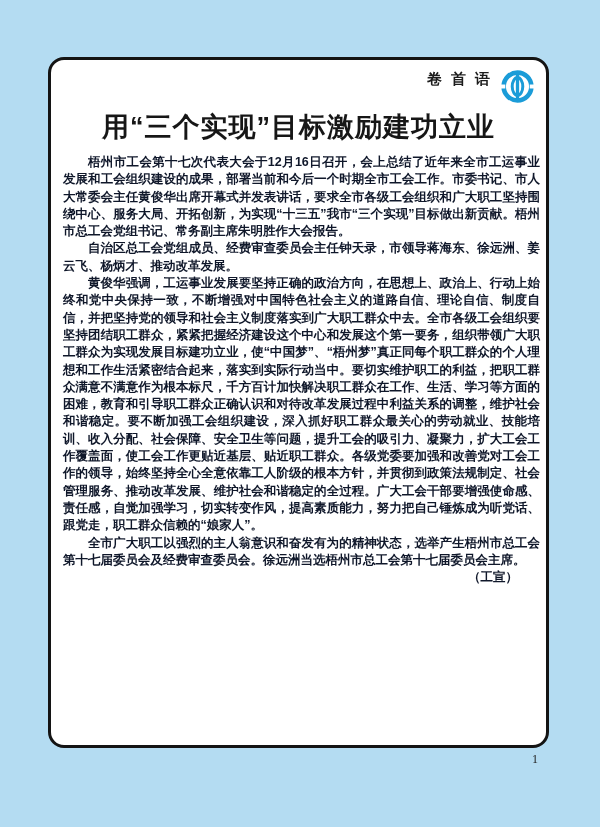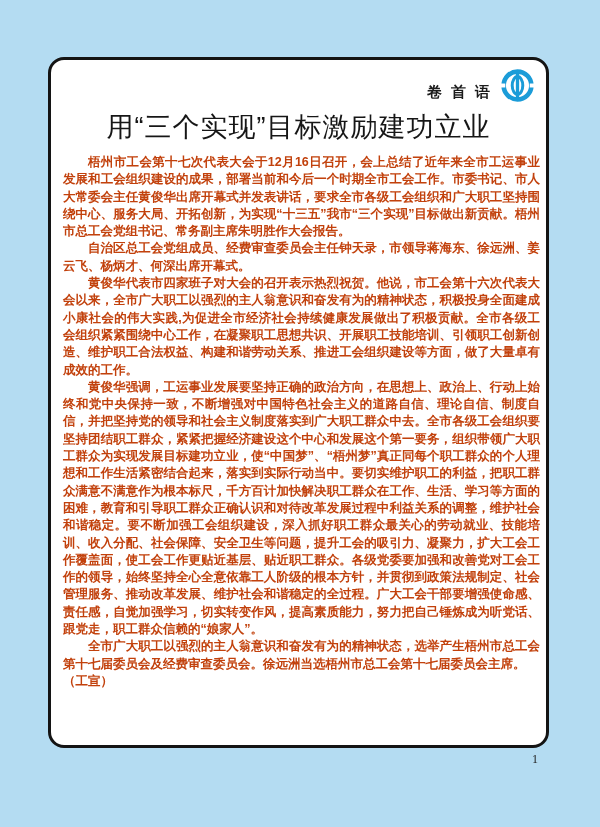--- a/index.html
+++ b/index.html
@@ -15,57 +15,58 @@
     position: absolute;
     left: 48px; top: 57px;
     width: 501px; height: 691px;
     background: #ffffff;
     border: 3px solid #141414;
     border-radius: 16px;
   }
   .header-row {
     display: flex;
     justify-content: flex-end;
-    align-items: flex-end;
+    align-items: flex-start;
     padding: 10px 12px 0 0;
     height: 42px;
   }
   .corner-label {
     font-size: 15px;
     font-weight: 700;
     color: #1c1c1c;
     letter-spacing: 9px;
     margin-right: 2px;
     white-space: nowrap;
   }
   .logo { display: block; }
   .title {
     text-align: center;
     font-size: 27px;
-    font-weight: 400;
+    font-weight: 700;
     color: #161616;
     letter-spacing: 1px;
     margin-top: 7px;
     white-space: nowrap;
   }
   .body {
     padding: 9px 6px 0 12px;
     font-size: 12.5px;
     line-height: 17.3px;
     font-weight: 600;
-    color: #c2410c;
+    color: #0f172a;
     text-align: justify;
     text-justify: inter-ideograph;
   }
   .body p {
     text-indent: 2em;
     word-break: break-all;
   }
   .signature {
     text-indent: 0 !important;
+    text-align: right;
     padding-right: 22px;
   }
   .page-num {
     position: absolute;
     left: 532px; top: 752px;
     font-size: 12px;
     color: #222;
     font-family: "Liberation Serif", "DejaVu Serif", serif;
   }
 </style>
@@ -84,22 +85,21 @@
         <rect x="87" y="44" width="13" height="12" fill="#ffffff"></rect>
         <ellipse cx="50" cy="50" rx="16" ry="27" fill="none" stroke="#1b9cd8" stroke-width="9"></ellipse>
         <rect x="45" y="14" width="10" height="72" fill="#1b9cd8"></rect>
       </svg>
     </div>
 
     <h1 class="title">用“三个实现”目标激励建功立业</h1>
 
     <div class="body">
       <p>梧州市工会第十七次代表大会于12月16日召开，会上总结了近年来全市工运事业发展和工会组织建设的成果，部署当前和今后一个时期全市工会工作。市委书记、市人大常委会主任黄俊华出席开幕式并发表讲话，要求全市各级工会组织和广大职工坚持围绕中心、服务大局、开拓创新，为实现“十三五”我市“三个实现”目标做出新贡献。梧州市总工会党组书记、常务副主席朱明胜作大会报告。</p>
-      <p>自治区总工会党组成员、经费审查委员会主任钟天录，市领导蒋海东、徐远洲、姜云飞、杨炳才、何深出席开幕式。</p>
-      <p>黄俊华代表市四家班子对大会的召开表示热烈祝贺。他说，市工会第十六次代表大会以来，全市广大职工以强烈的主人翁意识和奋发有为的精神状态，积极投身全面建成小康社会的伟大实践,为促进全市经济社会持续健康发展做出了积极贡献。全市各级工会组织紧紧围绕中心工作，在凝聚职工思想共识、开展职工技能培训、引领职工创新创造、维护职工合法权益、构建和谐劳动关系、推进工会组织建设等方面，做了大量卓有成效的工作。</p>
+      <p>自治区总工会党组成员、经费审查委员会主任钟天录，市领导蒋海东、徐远洲、姜云飞、杨炳才、推动改革发展。</p>
       <p>黄俊华强调，工运事业发展要坚持正确的政治方向，在思想上、政治上、行动上始终和党中央保持一致，不断增强对中国特色社会主义的道路自信、理论自信、制度自信，并把坚持党的领导和社会主义制度落实到广大职工群众中去。全市各级工会组织要坚持团结职工群众，紧紧把握经济建设这个中心和发展这个第一要务，组织带领广大职工群众为实现发展目标建功立业，使“中国梦”、“梧州梦”真正同每个职工群众的个人理想和工作生活紧密结合起来，落实到实际行动当中。要切实维护职工的利益，把职工群众满意不满意作为根本标尺，千方百计加快解决职工群众在工作、生活、学习等方面的困难，教育和引导职工群众正确认识和对待改革发展过程中利益关系的调整，维护社会和谐稳定。要不断加强工会组织建设，深入抓好职工群众最关心的劳动就业、技能培训、收入分配、社会保障、安全卫生等问题，提升工会的吸引力、凝聚力，扩大工会工作覆盖面，使工会工作更贴近基层、贴近职工群众。各级党委要加强和改善党对工会工作的领导，始终坚持全心全意依靠工人阶级的根本方针，并贯彻到政策法规制定、社会管理服务、推动改革发展、维护社会和谐稳定的全过程。广大工会干部要增强使命感、责任感，自觉加强学习，切实转变作风，提高素质能力，努力把自己锤炼成为听党话、跟党走，职工群众信赖的“娘家人”。</p>
       <p>全市广大职工以强烈的主人翁意识和奋发有为的精神状态，选举产生梧州市总工会第十七届委员会及经费审查委员会。徐远洲当选梧州市总工会第十七届委员会主席。</p>
       <p class="signature">（工宣）</p>
     </div>
 
   </div>
 
   <div class="page-num">1</div>
 
 </div>

